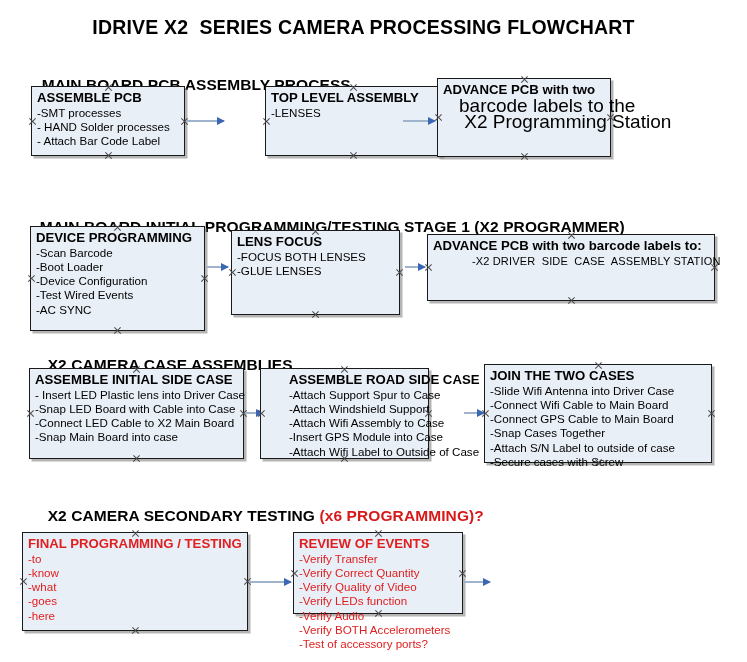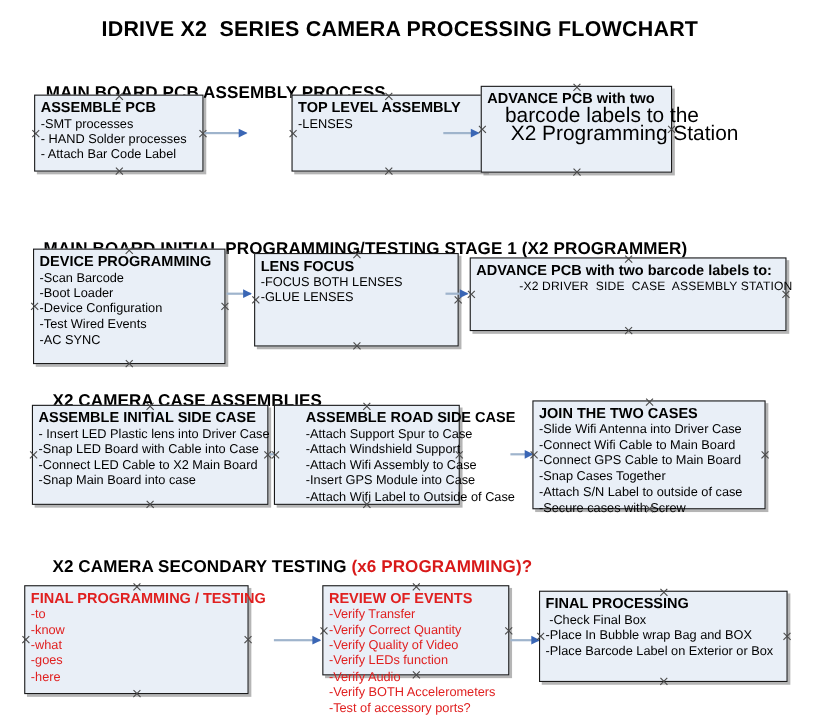--- a/index.html
+++ b/index.html
@@ -183,21 +183,21 @@
     <div class="bx-line">-Test Wired Events</div>
     <div class="bx-line">-AC SYNC</div>
     <div class="handle" style="left:50%; top:0;"></div>
     <div class="handle" style="left:50%; top:100%;"></div>
     <div class="handle" style="left:0; top:50%;"></div>
     <div class="handle" style="left:100%; top:50%;"></div>
   </div>
 
   <div class="arrow" style="left:206px; top:266px; width:22px;"></div>
 
-  <div class="fbox" style="left:231px; top:230px; width:186px; height:85px;">
+  <div class="fbox" style="left:231px; top:230px; width:169px; height:85px;">
     <div class="bx-title">LENS FOCUS</div>
     <div class="bx-line">-FOCUS BOTH LENSES</div>
     <div class="bx-line">-GLUE LENSES</div>
     <div class="handle" style="left:50%; top:0;"></div>
     <div class="handle" style="left:50%; top:100%;"></div>
     <div class="handle" style="left:0; top:50%;"></div>
     <div class="handle" style="left:100%; top:50%;"></div>
   </div>
 
   <div class="arrow" style="left:405px; top:266px; width:20px;"></div>
@@ -222,54 +222,54 @@
     <div class="bx-line">-Connect LED Cable to X2 Main Board</div>
     <div class="bx-line">-Snap Main Board into case</div>
     <div class="handle" style="left:50%; top:0;"></div>
     <div class="handle" style="left:50%; top:100%;"></div>
     <div class="handle" style="left:0; top:50%;"></div>
     <div class="handle" style="left:100%; top:50%;"></div>
   </div>
 
   <div class="arrow" style="left:245px; top:412px; width:18px;"></div>
 
-  <div class="fbox" style="left:249px; top:368px; width:169px; height:91px;padding-left:28px;">
+  <div class="fbox" style="left:260px; top:368px; width:169px; height:91px;padding-left:28px;">
     <div class="bx-title">ASSEMBLE ROAD SIDE CASE</div>
     <div class="bx-line">-Attach Support Spur to Case</div>
     <div class="bx-line">-Attach Windshield Support</div>
     <div class="bx-line">-Attach Wifi Assembly to Case</div>
     <div class="bx-line">-Insert GPS Module into Case</div>
     <div class="bx-line">-Attach Wifi Label to Outside of Case</div>
     <div class="handle" style="left:50%; top:0;"></div>
     <div class="handle" style="left:50%; top:100%;"></div>
     <div class="handle" style="left:0; top:50%;"></div>
     <div class="handle" style="left:100%; top:50%;"></div>
   </div>
 
   <div class="arrow" style="left:464px; top:412px; width:20px;"></div>
 
-  <div class="fbox" style="left:484px; top:364px; width:212px; height:99px;">
+  <div class="fbox" style="left:484px; top:364px; width:228px; height:99px;">
     <div class="bx-title">JOIN THE TWO CASES</div>
     <div class="bx-line">-Slide Wifi Antenna into Driver Case</div>
     <div class="bx-line">-Connect Wifi Cable to Main Board</div>
     <div class="bx-line">-Connect GPS Cable to Main Board</div>
     <div class="bx-line">-Snap Cases Together</div>
     <div class="bx-line">-Attach S/N Label to outside of case</div>
     <div class="bx-line">-Secure cases with Screw</div>
     <div class="handle" style="left:50%; top:0;"></div>
     <div class="handle" style="left:50%; top:100%;"></div>
     <div class="handle" style="left:0; top:50%;"></div>
     <div class="handle" style="left:100%; top:50%;"></div>
   </div>
 
   <div class="section-head" style="left:30px; top:489px;">
     <span>X2 CAMERA SECONDARY TESTING </span><span class="sec-red">(x6 PROGRAMMING)?</span>
   </div>
 
-  <div class="fbox red" style="left:22px; top:532px; width:204px; height:99px;">
+  <div class="fbox red" style="left:22px; top:532px; width:226px; height:99px;">
     <div class="bx-title">FINAL PROGRAMMING / TESTING</div>
     <div class="bx-line">-to</div>
     <div class="bx-line">-know</div>
     <div class="bx-line">-what</div>
     <div class="bx-line">-goes</div>
     <div class="bx-line">-here</div>
     <div class="handle" style="left:50%; top:0;"></div>
     <div class="handle" style="left:50%; top:100%;"></div>
     <div class="handle" style="left:0; top:50%;"></div>
     <div class="handle" style="left:100%; top:50%;"></div>
@@ -287,24 +287,14 @@
     <div class="bx-line">-Verify BOTH Accelerometers</div>
     <div class="bx-line">-Test of accessory ports?</div>
     <div class="handle" style="left:50%; top:0;"></div>
     <div class="handle" style="left:50%; top:100%;"></div>
     <div class="handle" style="left:0; top:50%;"></div>
     <div class="handle" style="left:100%; top:50%;"></div>
   </div>
 
   <div class="arrow" style="left:464px; top:581px; width:26px;"></div>
 
-  <div class="fbox" style="left:490px; top:537px; width:226px; height:83px;">
-    <div class="bx-title">FINAL PROCESSING</div>
-    <div class="bx-line"> -Check Final Box</div>
-    <div class="bx-line">-Place In Bubble wrap Bag and BOX</div>
-    <div class="bx-line">-Place Barcode Label on Exterior or Box</div>
-    <div class="handle" style="left:50%; top:0;"></div>
-    <div class="handle" style="left:50%; top:100%;"></div>
-    <div class="handle" style="left:0; top:50%;"></div>
-    <div class="handle" style="left:100%; top:50%;"></div>
-  </div>
 
 </div>
 
 </body></html>

